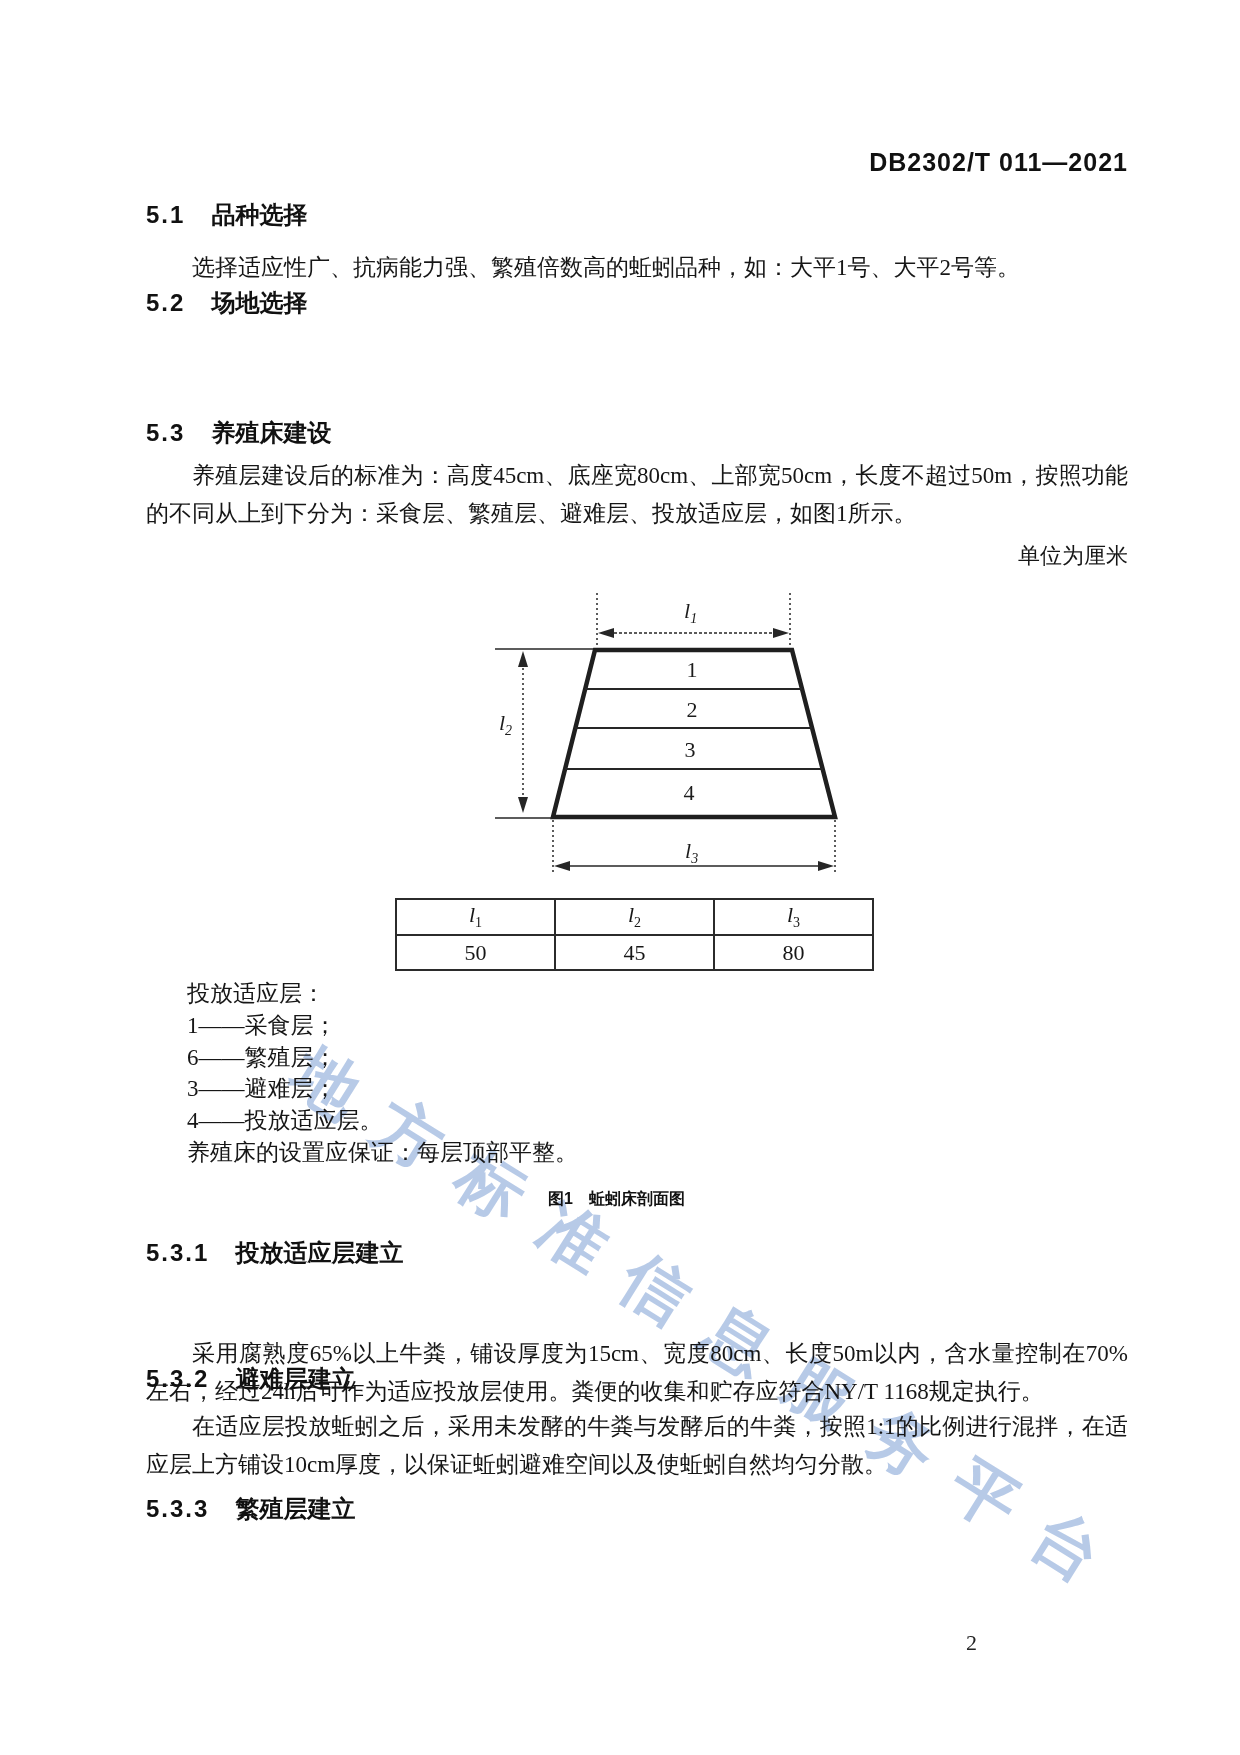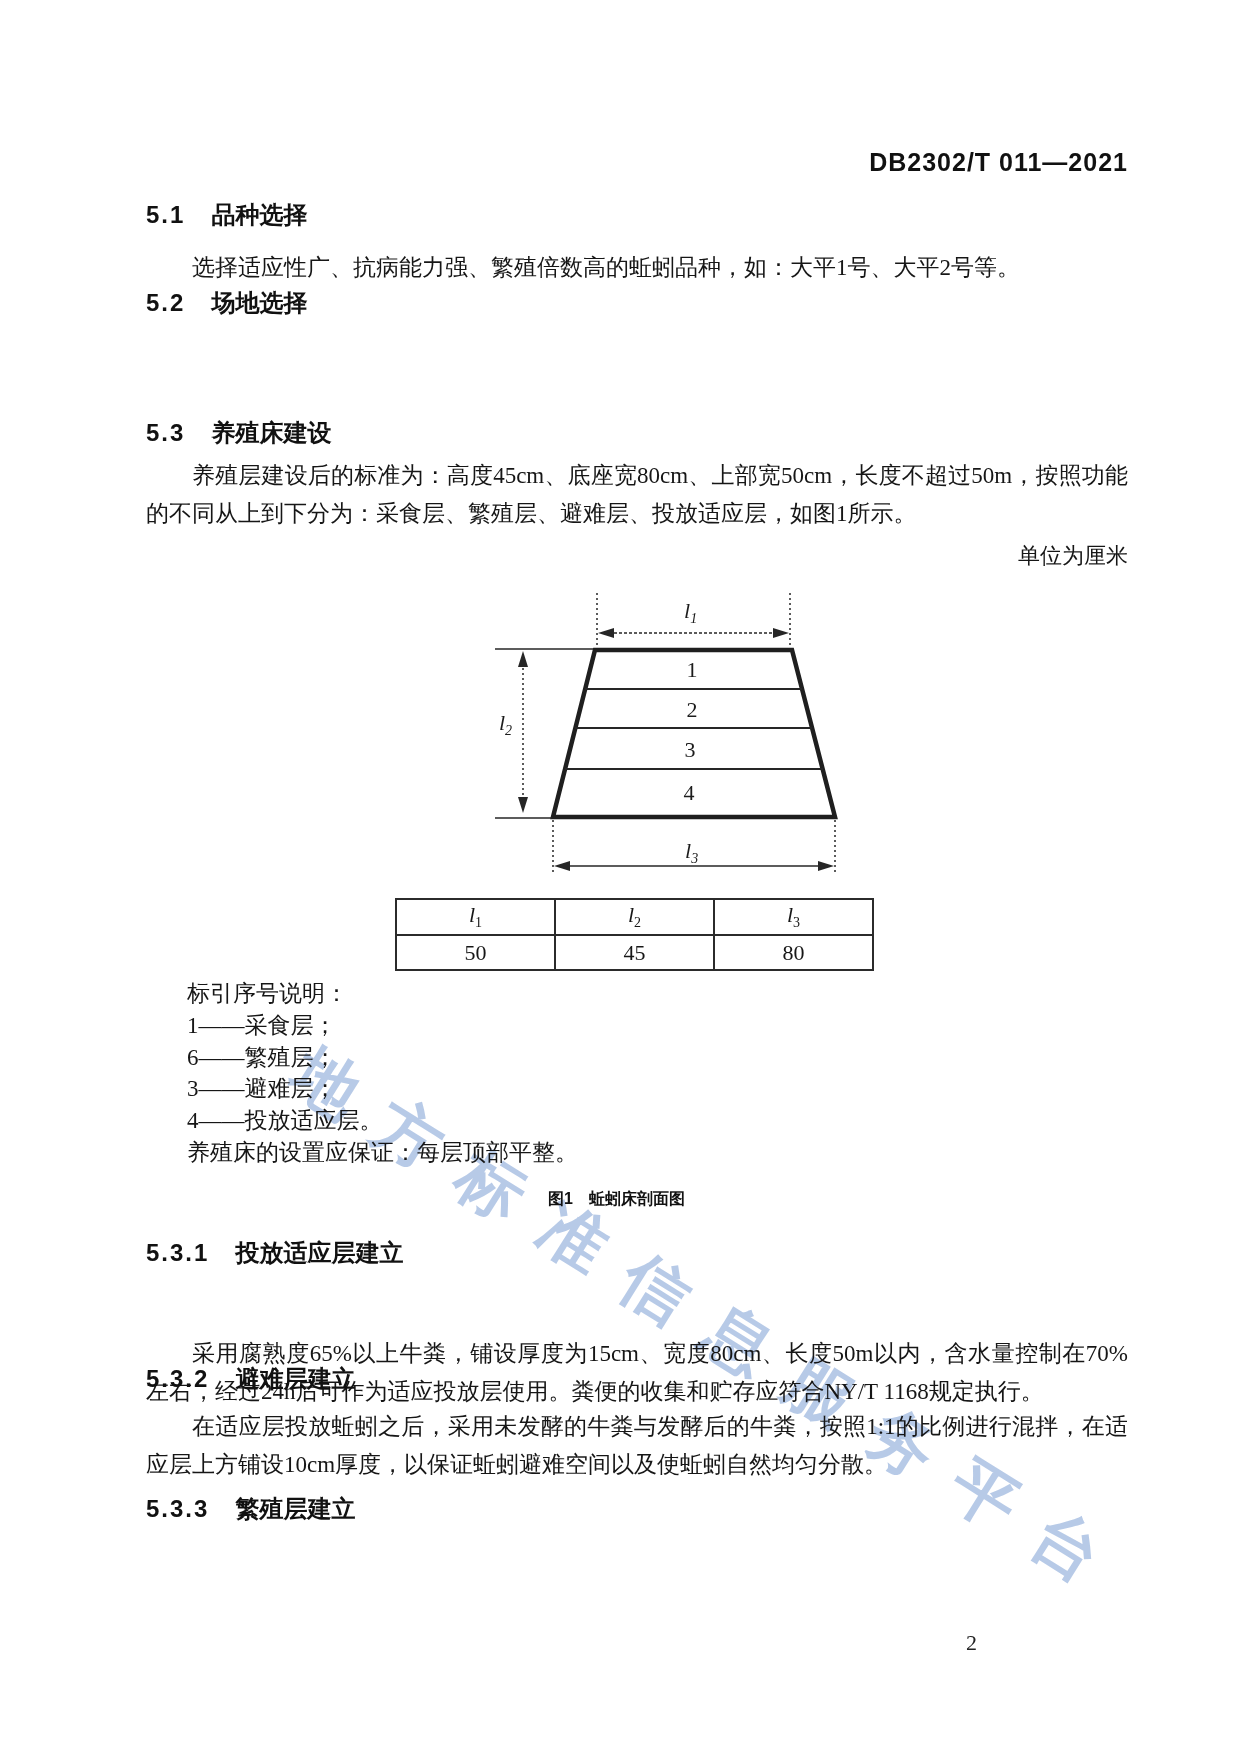--- a/index.html
+++ b/index.html
@@ -152,21 +152,21 @@
     </tr>
     <tr class="val">
       <td>50</td>
       <td>45</td>
       <td>80</td>
     </tr>
   </tbody>
     </table>
 
   <div class="abs legend">
-    <div>标引序号说明：</div>
+    <div>投放适应层：</div>
     <div>1——采食层；</div>
     <div>6——繁殖层；</div>
     <div>3——避难层；</div>
     <div>4——投放适应层。</div>
     <div>养殖床的设置应保证：每层顶部平整。</div>
   </div>
 
   <div class="abs fig-caption">图1　蚯蚓床剖面图</div>
 
   <div class="abs sec-heading z2" style="top:1240px;">

